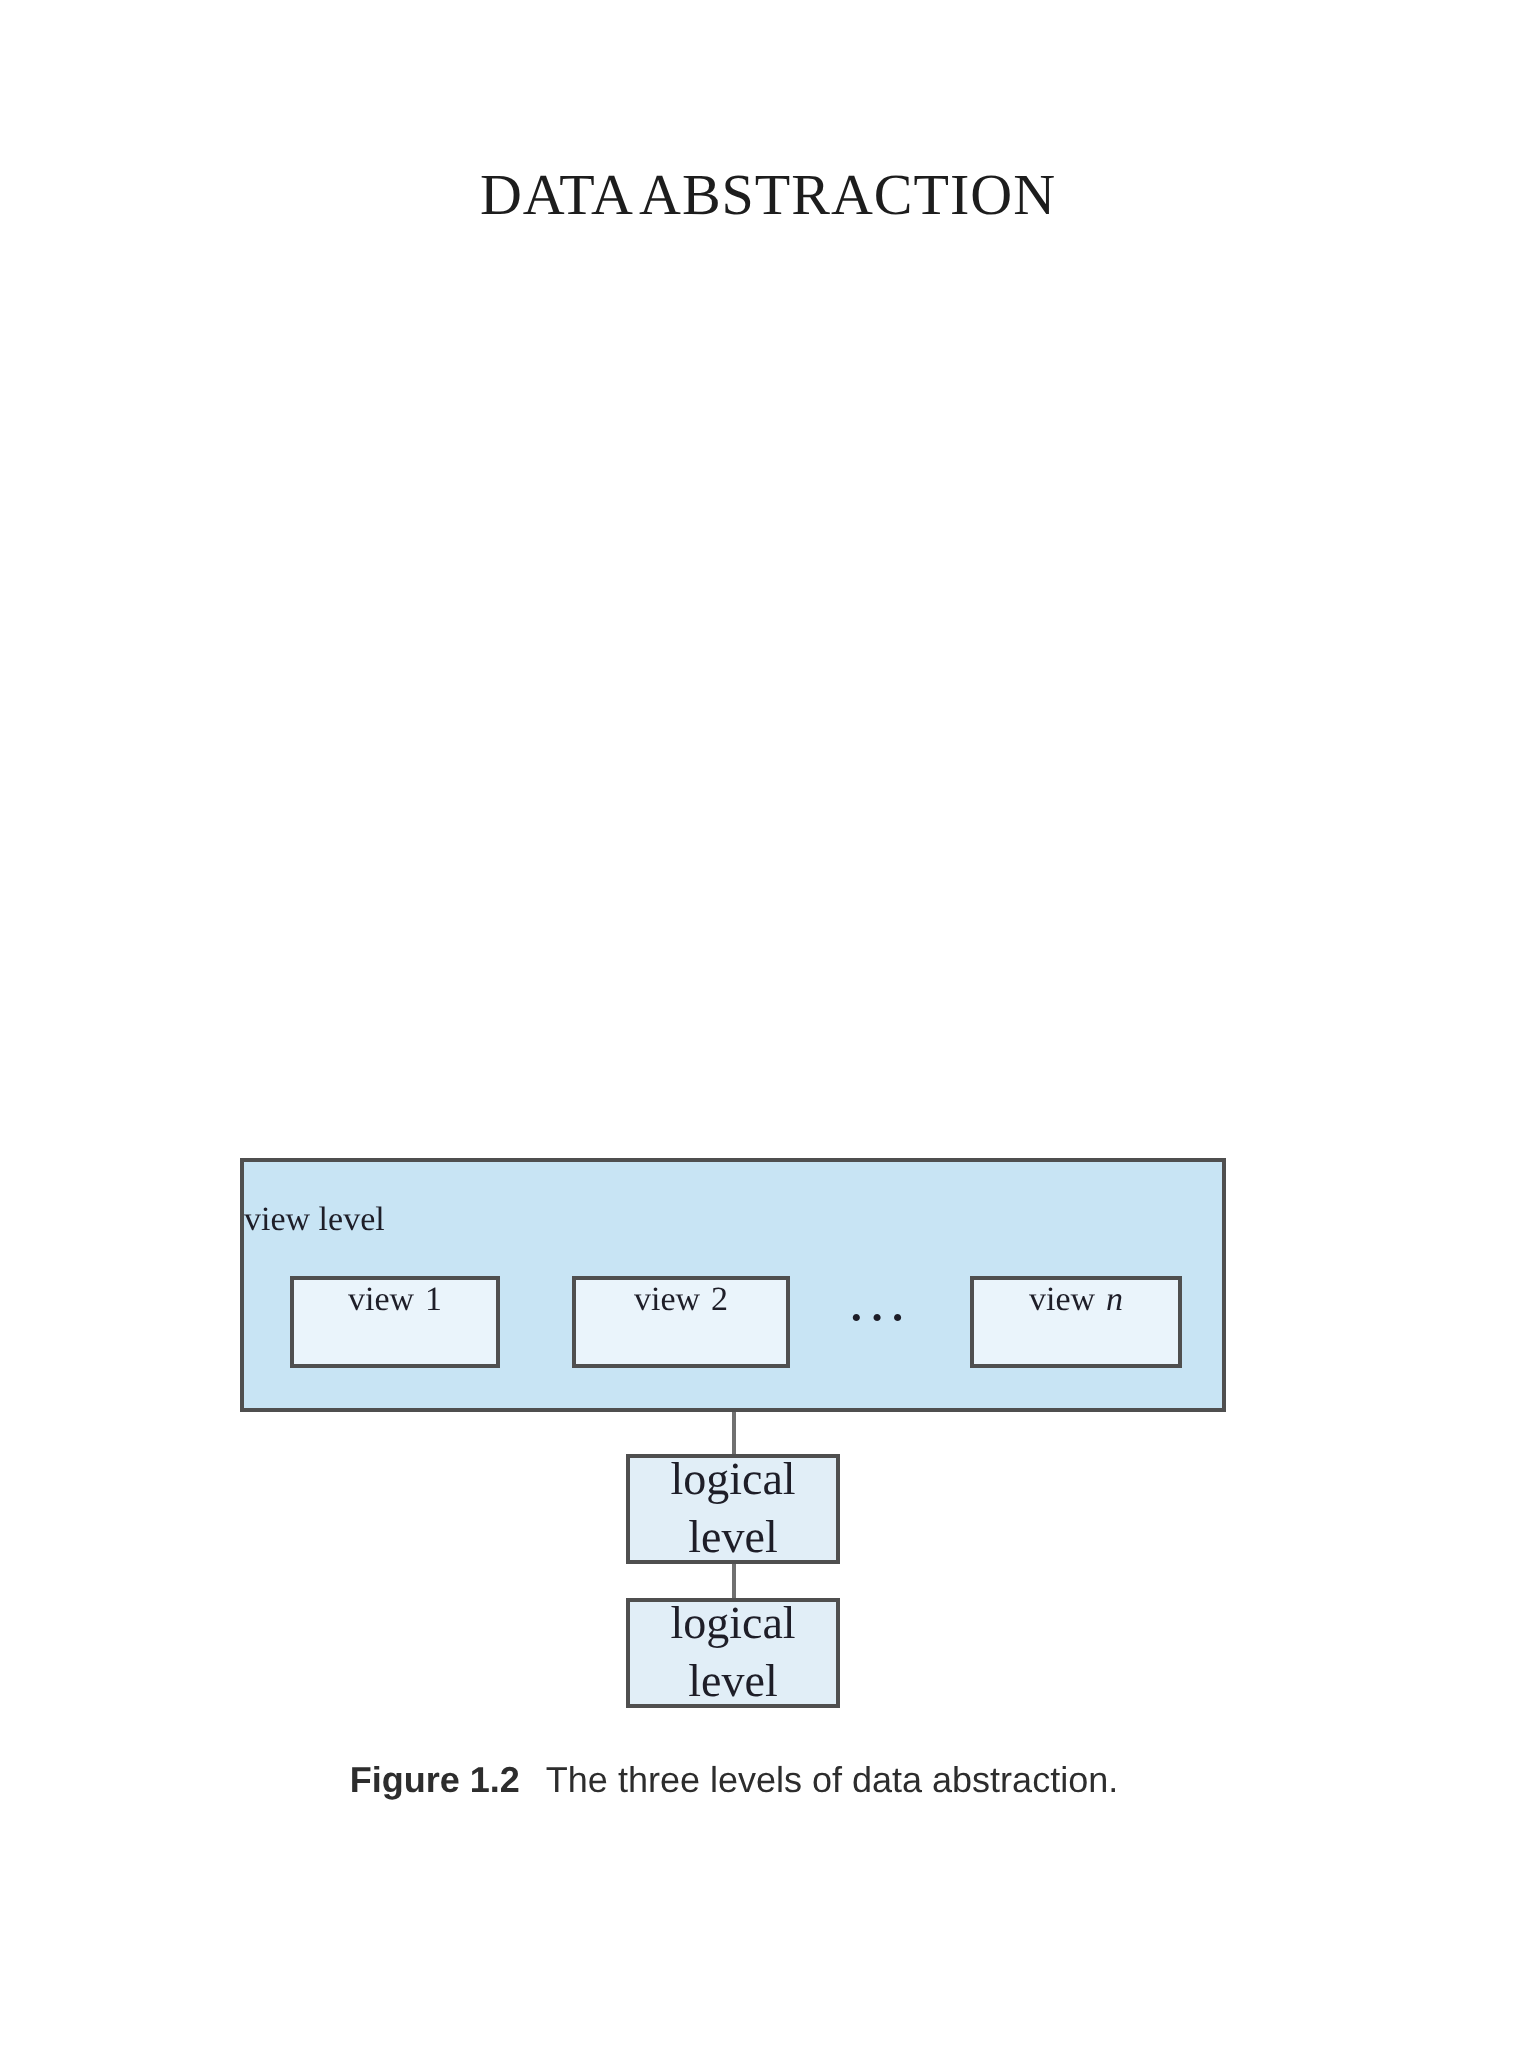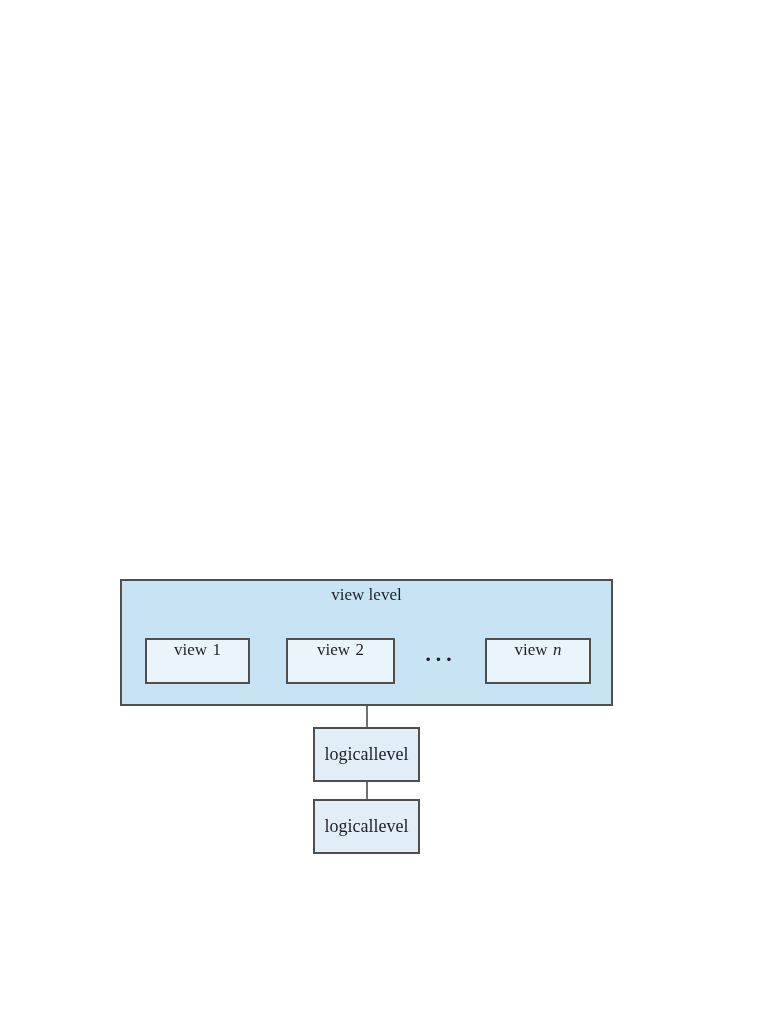--- a/index.html
+++ b/index.html
@@ -35,22 +35,21 @@
     position: absolute;
     left: 120px;
     top: 579px;
     width: 493px;
     height: 127px;
     box-sizing: border-box;
     background: var(--outer-fill, #c8e4f4);
     border: 2px solid var(--box-border, #4f4f4f);
   }
   .view-level-label {
-    margin-top: 4px;
-    text-align: center;
+    margin-top: 19px;
     font-size: 17px;
     color: var(--diagram-text, #1e1e28);
   }
   .vbox {
     position: absolute;
     top: 638px;
     height: 46px;
     box-sizing: border-box;
     background: var(--view-fill, #eaf4fb);
     border: 2px solid var(--box-border, #4f4f4f);
@@ -92,24 +91,24 @@
 
   .lbox {
     position: absolute;
     left: 313px;
     width: 107px;
     height: 55px;
     box-sizing: border-box;
     background: var(--level-fill, #e1eef7);
     border: 2px solid var(--box-border, #4f4f4f);
     display: flex;
-    flex-direction: row;
+    flex-direction: column;
     align-items: center;
     justify-content: center;
-    font-size: 18px;
+    font-size: 23px;
     line-height: 1.25;
     color: var(--diagram-text, #1e1e28);
   }
   .lbox.logical  { top: 727px; }
   .lbox.physical { top: 799px; }
 
   
   .caption {
     position: absolute;
     top: 880px;
@@ -123,20 +122,21 @@
   .cap-label {
     font-weight: bold;
     margin-right: 13px;
   }
 </style>
 </head>
 <body>
 
 <div class="page">
 
+  <div class="title">DATA ABSTRACTION</div>
 
   <div class="outer-box">
     <div class="view-level-label">view level</div>
   </div>
 
   <div class="vbox v1">
     <span class="vtext">view</span>
     <span class="vvar">1</span>
   </div>
 
@@ -159,14 +159,17 @@
     <div>level</div>
   </div>
 
   <div class="connector c2"></div>
 
   <div class="lbox physical">
     <div>logical</div>
     <div>level</div>
   </div>
 
+  <div class="caption">
+    <span class="cap-label">Figure 1.2</span><span class="cap-text">The three levels of data abstraction.</span>
+  </div>
 
 </div>
 
 </body></html>

